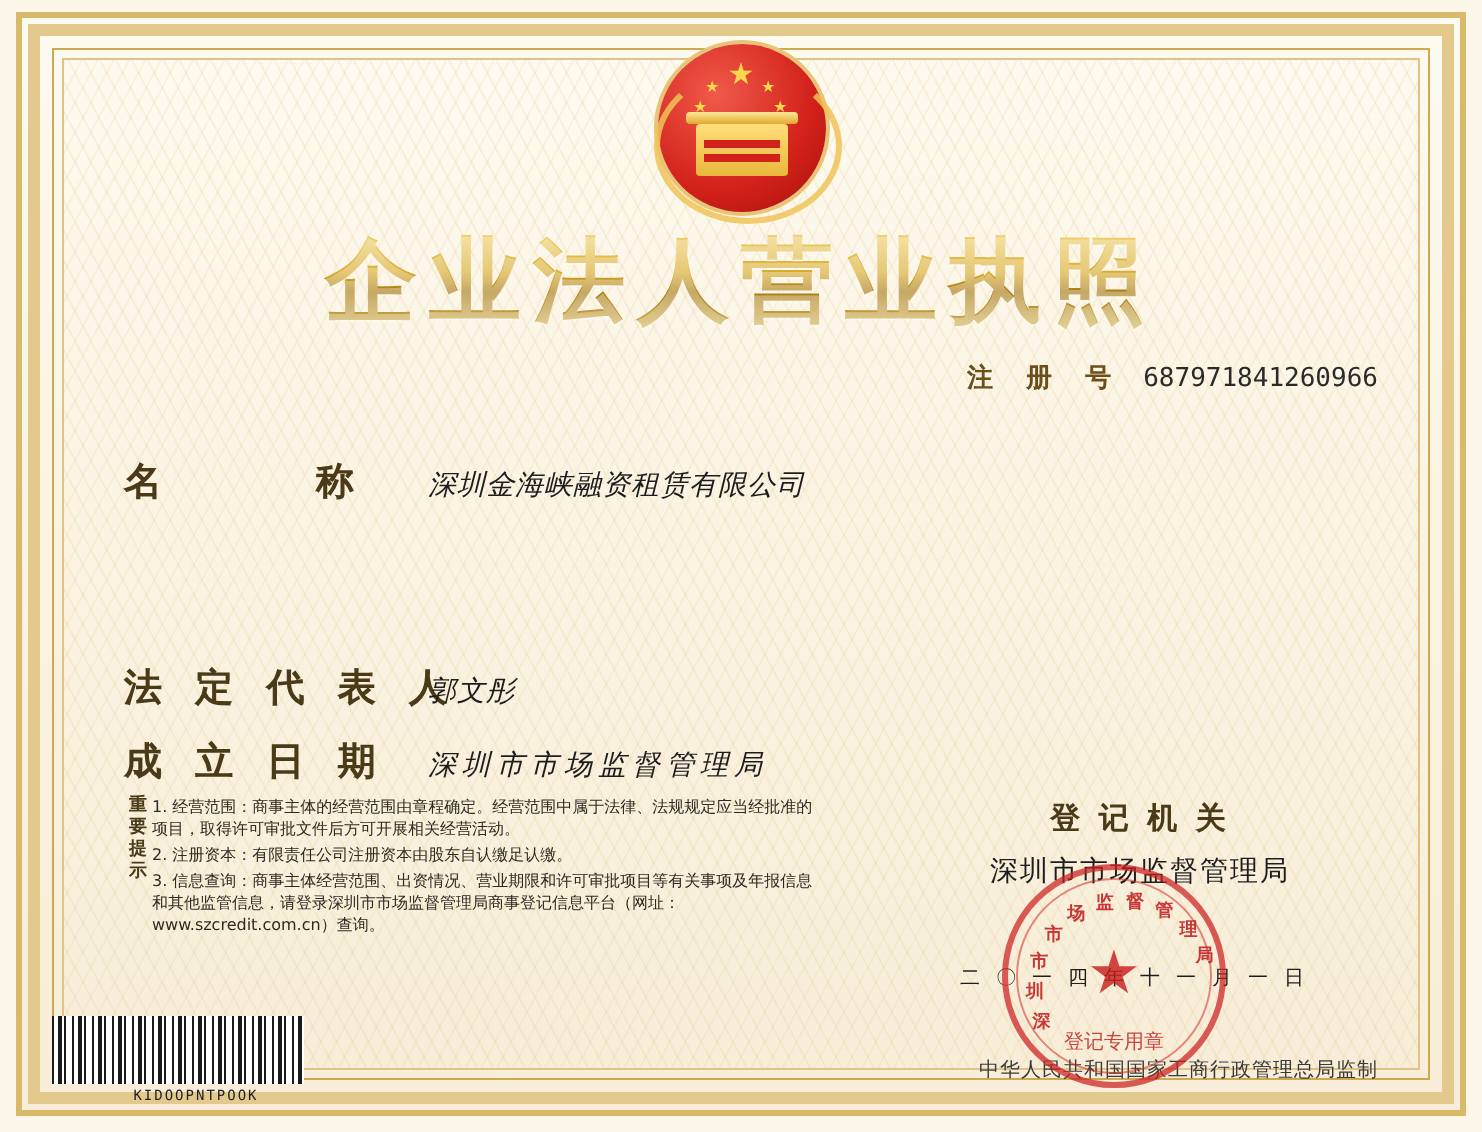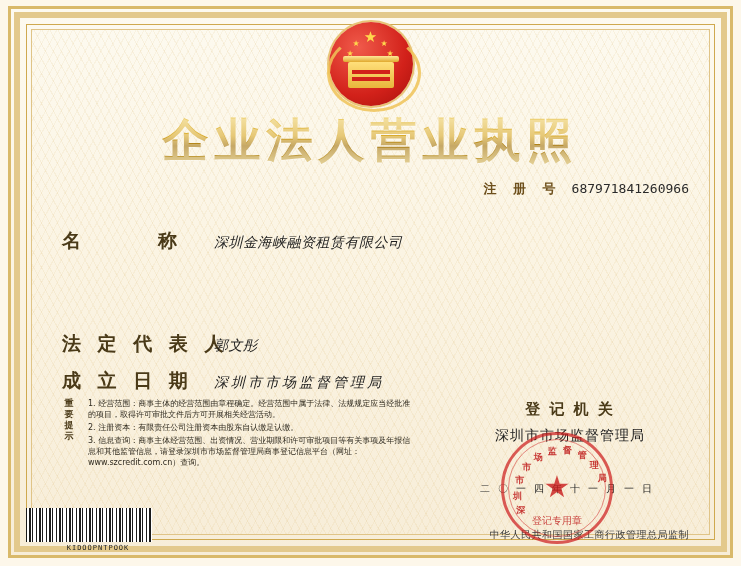--- a/index.html
+++ b/index.html
@@ -201,21 +201,21 @@
   .field-value.date {
     letter-spacing: 3px;
   }
 
   .notice {
     position: absolute;
     left: 62px;
     top: 398px;
     width: 350px;
     display: flex;
-    gap: 12px;
+    gap: 0;
     z-index: 6;
   }
   .notice-tag {
     width: 14px;
     flex: 0 0 14px;
     font-size: 9px;
     line-height: 11px;
     color: #4a3a18;
     font-weight: bold;
     text-align: center;

